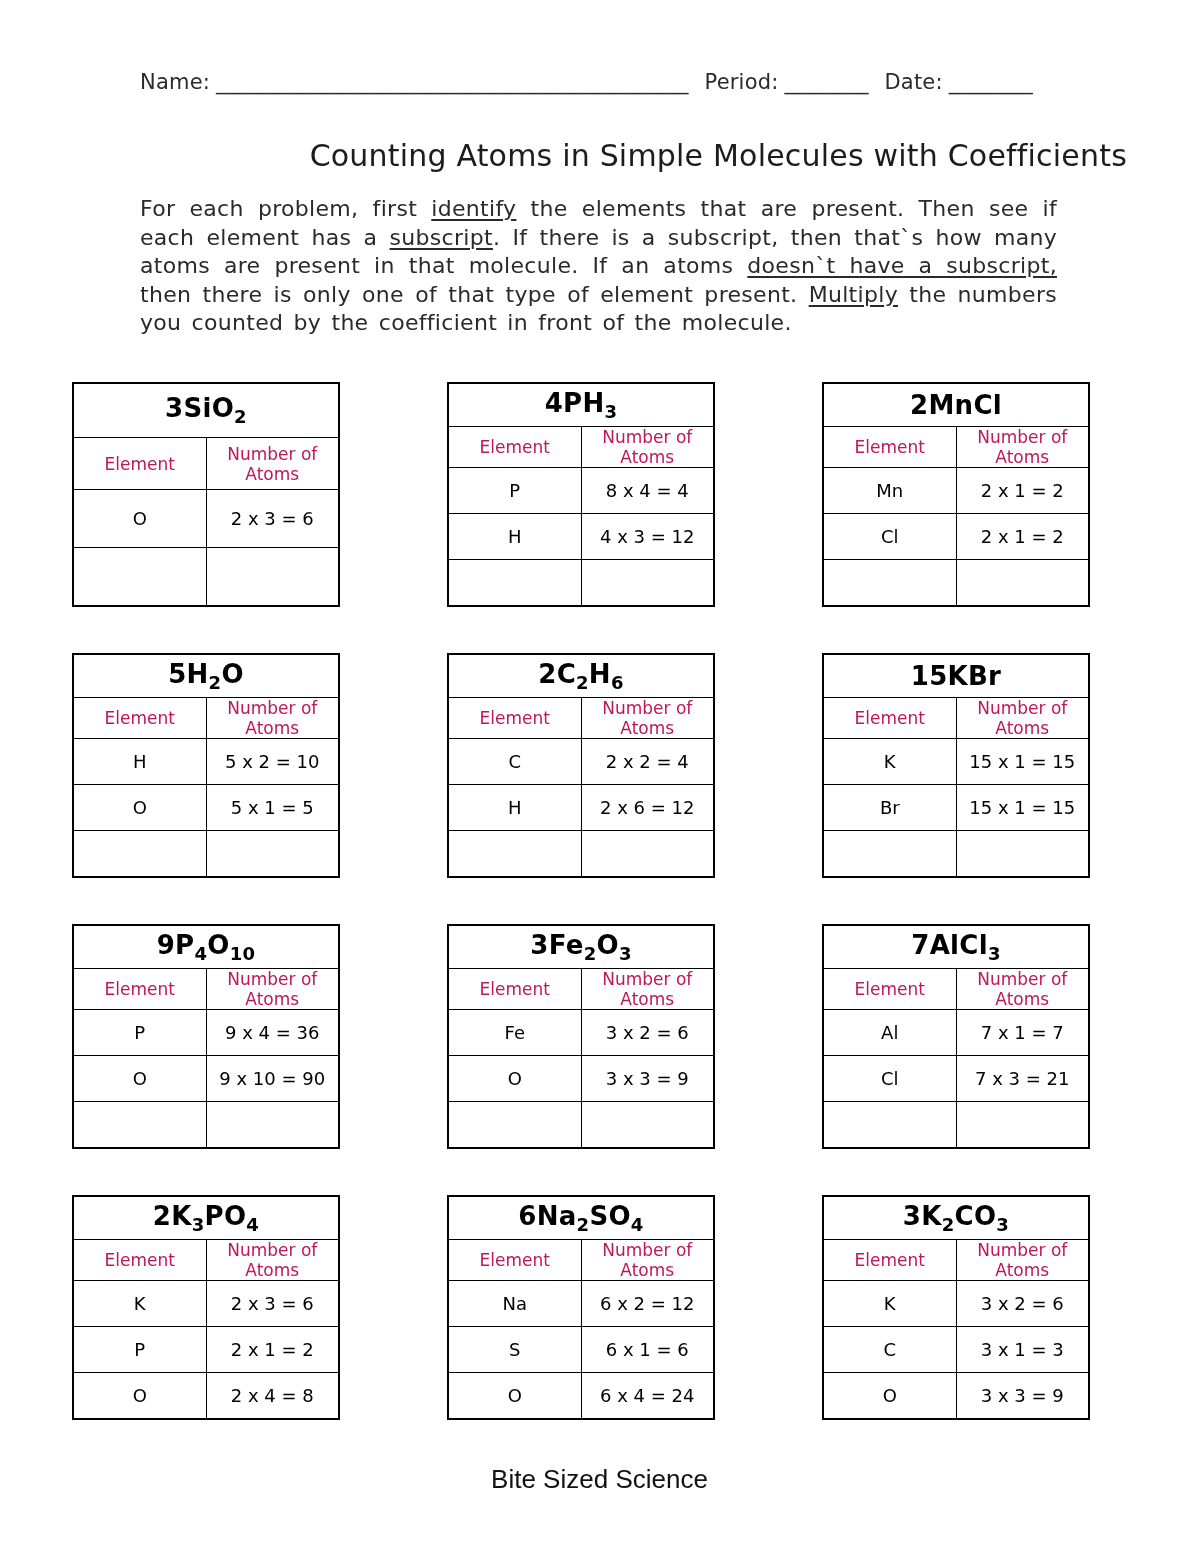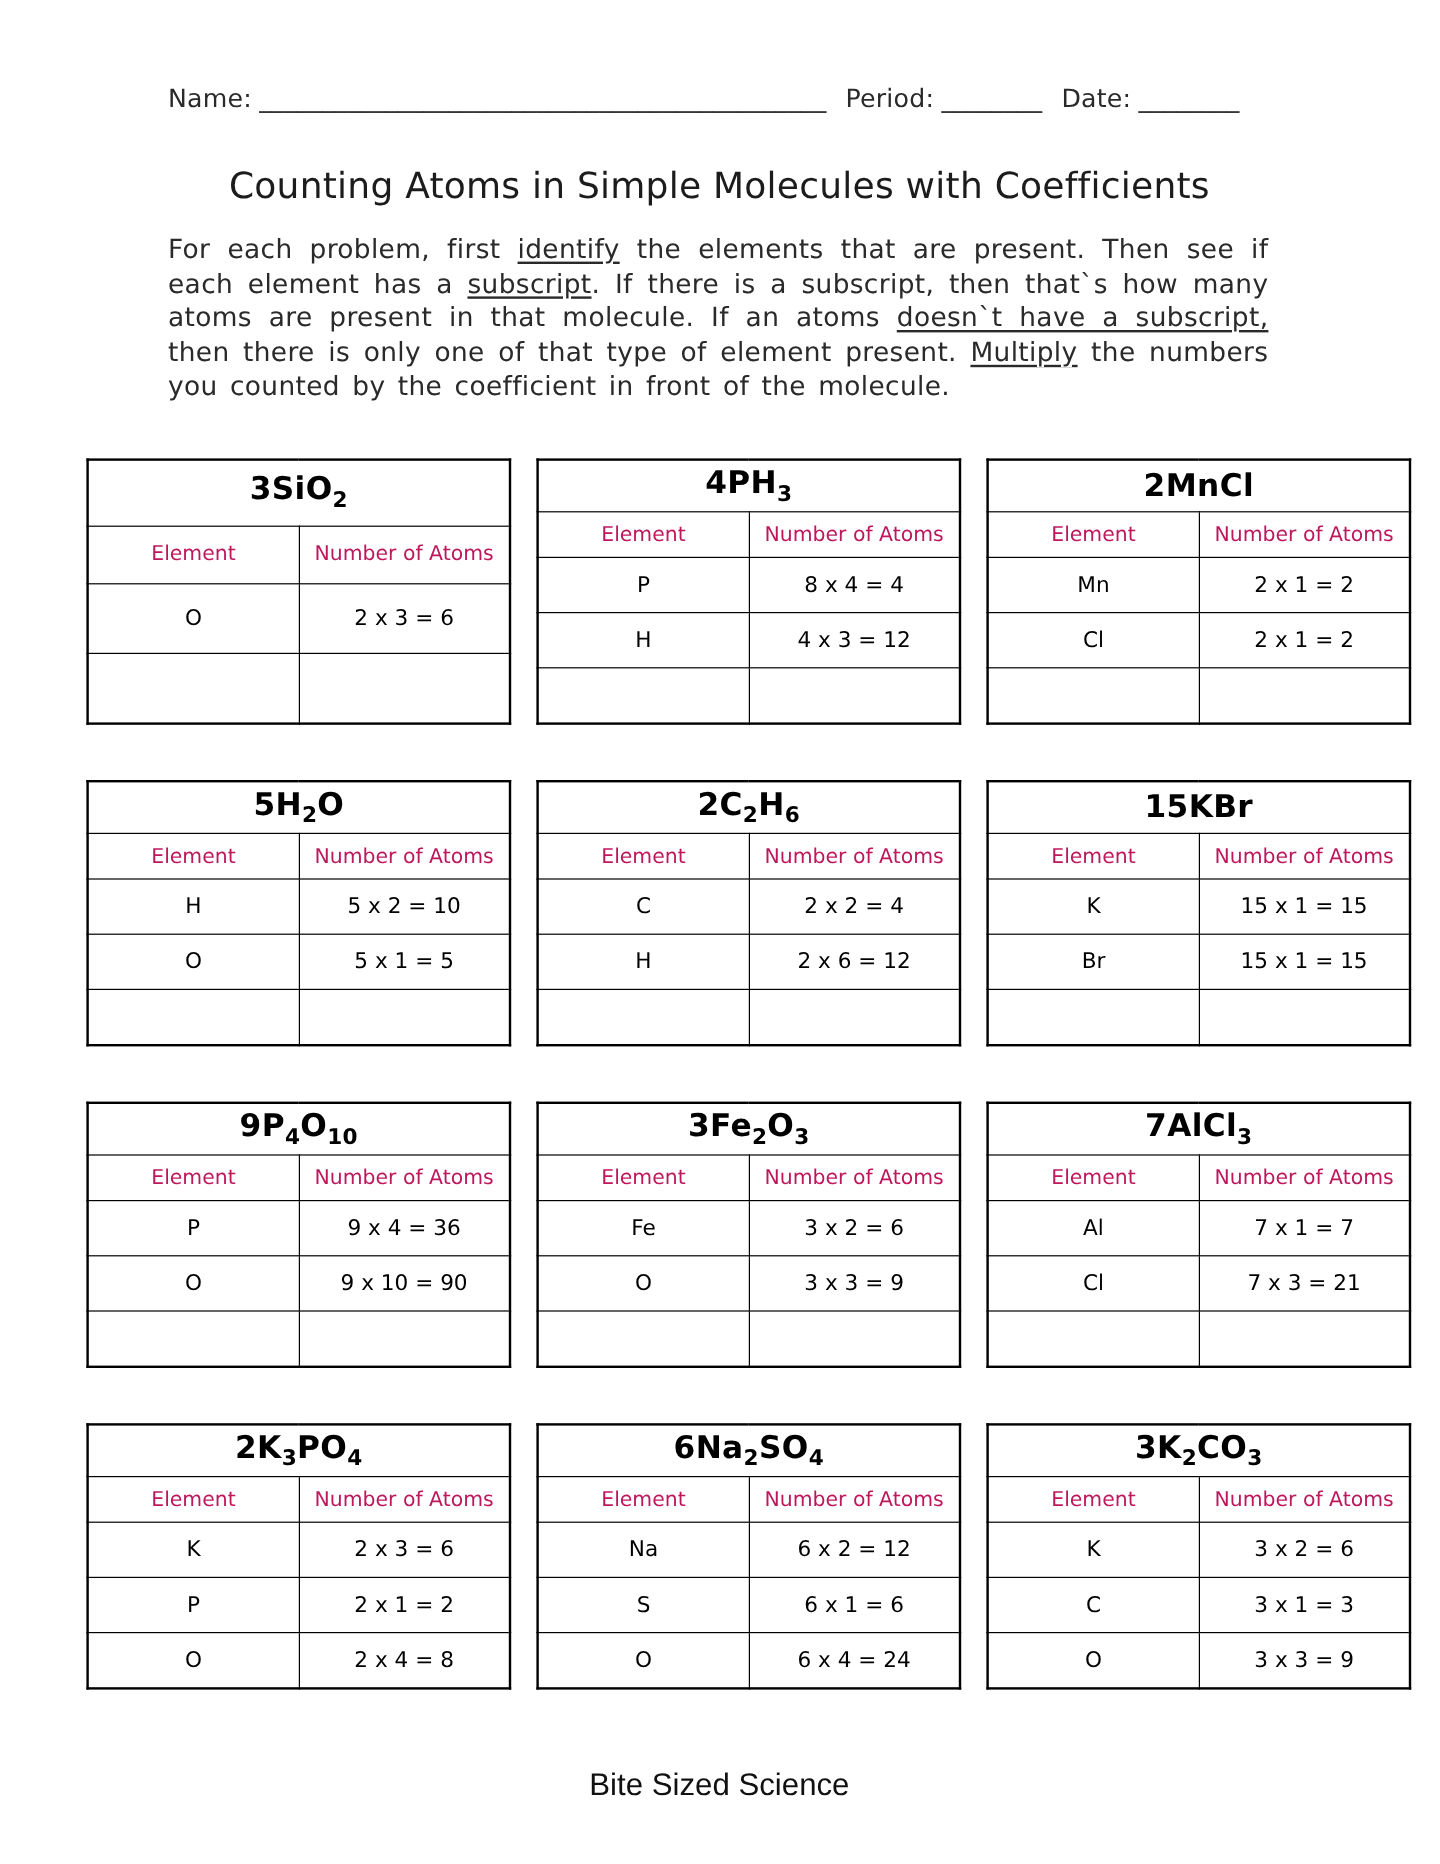--- a/index.html
+++ b/index.html
@@ -16,21 +16,21 @@
     margin-left: 68px;
     font-size: 21px; color: #2a2a2a;
     white-space: nowrap; letter-spacing: 0.2px;
   }
   .topline .lbl { margin-right: 6px; }
   .topline .lbl.mid { margin-left: 16px; }
   .topline .blank { letter-spacing: 0; color: #2a2a2a; }
 
   
   .title {
-    margin-top: 44px; text-align: center;
+    margin-top: 44px; text-align: right;
     font-size: 30px; letter-spacing: 0.2px; color: #1c1c1c;
     font-weight: normal;
   }
 
   
   .instructions {
     margin: 22px 70px 0 68px;
     font-size: 22px; line-height: 28.5px;
     text-align: justify; text-align-last: left;
     letter-spacing: 0.3px; word-spacing: 3px;
@@ -41,21 +41,21 @@
   
   .grid {
     margin-top: 44px;
     display: grid;
     grid-template-columns: repeat(3, 298px);
     column-gap: 77px;
     row-gap: 46px;
   }
   table.ws {
     border-collapse: collapse;
-    width: 354px;
+    width: 268px;
     table-layout: fixed;
     border: 2px solid #000;
   }
   .ws th, .ws td { border: 1px solid #000; background: #fff; }
   .formula {
     height: 44px; font-size: 26px; font-weight: bold;
     text-align: center; vertical-align: middle; color: #000;
     letter-spacing: 0.3px;
   }
   .formula sub { font-size: 18px; }
@@ -65,21 +65,21 @@
   }
   .datarow td {
     height: 46px; font-size: 18px; text-align: center;
     vertical-align: middle; color: #000;
   }
   td.el { width: 98px; }
   .hand { font-family: "DejaVu Sans", sans-serif; }
 
   
   .footer {
-    margin-top: 64px; text-align: center;
+    margin-top: 44px; text-align: center;
     font-size: 26px; color: #111;
     font-family: "Liberation Sans", sans-serif;
   }
 </style>
 </head>
 <body>
 
 <div class="page">
 
   <div class="topline">

